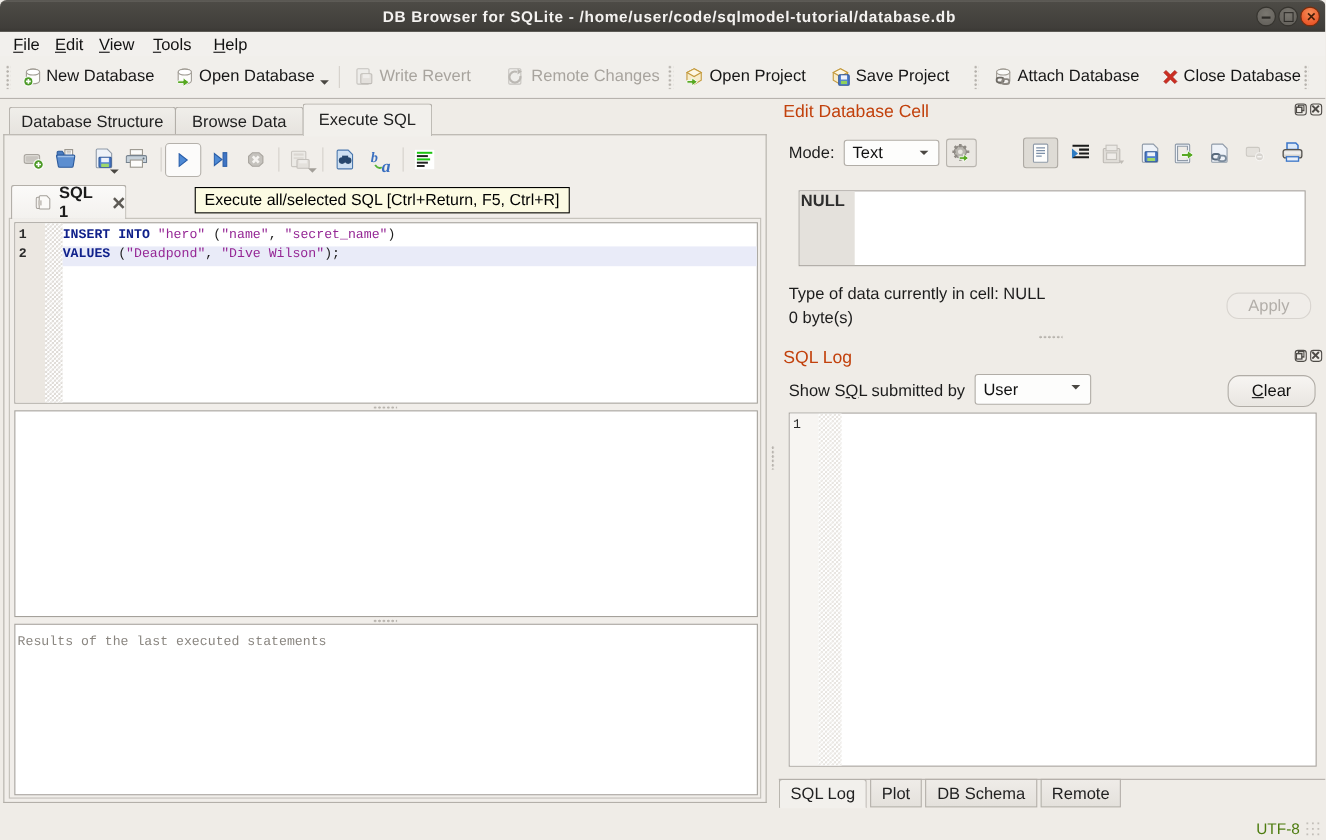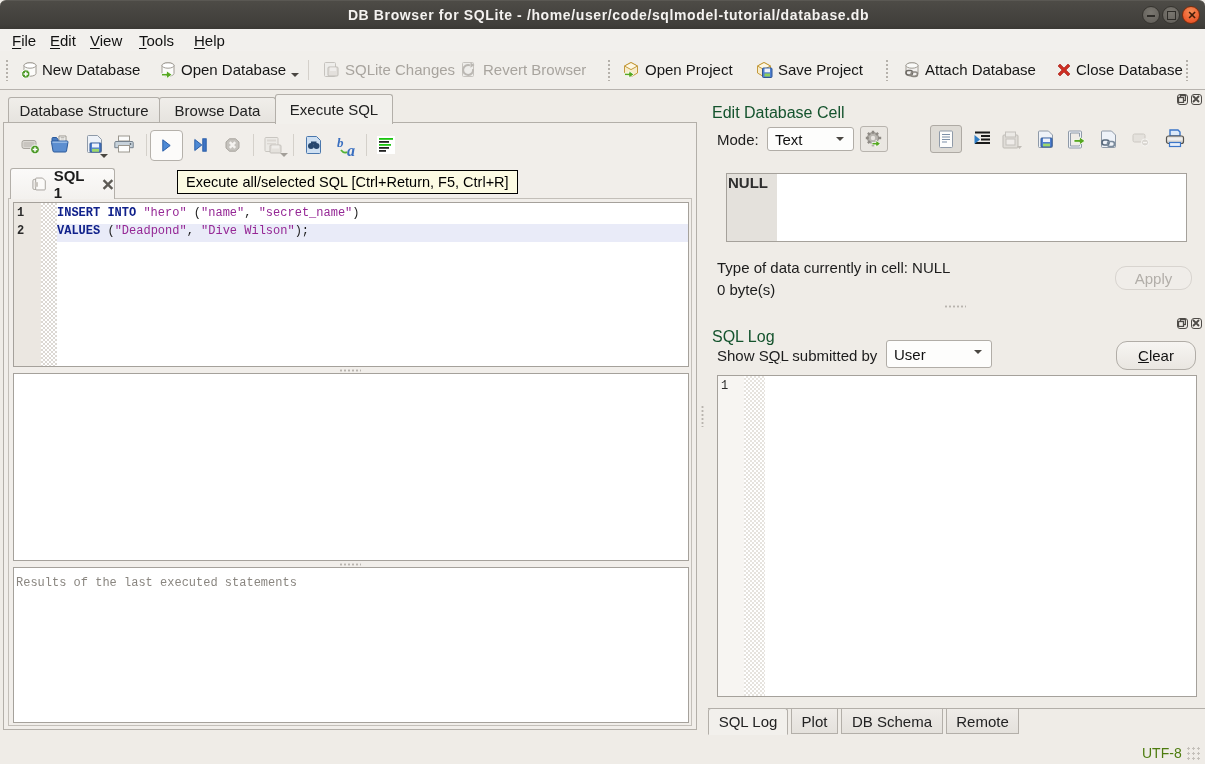--- a/index.html
+++ b/index.html
@@ -69,21 +69,21 @@
 #curline { left:57px; top:224px; width:631px; height:18px; background:#e9ebf8;}
 .kw { color:#10218b; font-weight:bold; }
 .str { color:#952795; }
 
 #resptext { font-family:"Liberation Mono",monospace; font-size:12px; color:#8a8680; }
 
 
 #tooltip { left:177px; top:170px; height:24px; background:#fcfbe3; border:1px solid #000; display:flex; align-items:center; padding:0 8px; font-size:14.5px; color:#000; z-index:9;}
 
 
-.docktitle { font-size:16px; color:#14532d;margin-top:11px; }
+.docktitle { font-size:16px; color:#c2410c; }
 .dockbtn { position:absolute; width:11px; height:11px; border:1.5px solid #4e4b47; border-radius:3px; }
 .combo { position:absolute; background:#fdfdfc; border:1px solid #b1ada7; border-radius:3px; display:flex; align-items:center; padding-left:7px; font-size:15px; color:#111;}
 .combo:after { content:""; position:absolute; right:9px; top:9px; width:0; height:0; border:4.5px solid transparent; border-top-color:#4a4742; border-bottom:none;}
 .btn { position:absolute; border:1px solid #b1ada7; border-radius:11px; background:linear-gradient(#f7f5f2,#e9e6e1); display:flex; align-items:center; justify-content:center; font-size:15px; color:#111;}
 .btn.dis { border-color:#d8d4cf; background:#f0ede9; color:#b2aea9; }
 
 #cellbox { left:726px; top:173px; width:461px; height:69px; border:1px solid #a5a19b; background:#fff;}
 #cellgut { left:727px; top:174px; width:50px; height:67px; background:#e4e1dc;}
 #nulltxt { left:728px; top:174px; font-size:15px; font-weight:bold; color:#2e2e2e;}
 
@@ -144,29 +144,29 @@
     <div class="tbitem" style="left:181px">Open Database</div>
     <div class="abs" style="left:291px; top:22px; width:0; height:0; border:4px solid transparent; border-top-color:#4a4742;"></div>
     <div class="tbsep" style="left:308px"></div>
     <div class="icon" style="left:322px; top:10px;">
       <svg width="18" height="18" viewBox="0 0 18 18" opacity="0.55">
         <rect x="2.5" y="1.5" width="11" height="14" rx="1" fill="#ececea" stroke="#a3a09b"></rect>
         <rect x="6" y="6" width="10" height="9" rx="1" fill="#d8d5d0" stroke="#97938d"></rect>
         <rect x="8" y="6.5" width="6" height="3.5" fill="#efedeb"></rect>
       </svg>
     </div>
-    <div class="tbitem dis" style="left:345px">SQLite Changes</div>
+    <div class="tbitem dis" style="left:345px">Write Revert</div>
     <div class="icon" style="left:460px; top:10px;">
       <svg width="18" height="18" viewBox="0 0 18 18" opacity="0.55">
         <rect x="2.5" y="1.5" width="11" height="14" rx="1" fill="#ececea" stroke="#a3a09b"></rect>
         <path d="M13 8 a5 5 0 1 1 -3 -3.6" fill="none" stroke="#908c86" stroke-width="2"></path>
         <path d="M10.5 1.5 l4 2.5 -4 2.8 z" fill="#908c86"></path>
       </svg>
     </div>
-    <div class="tbitem dis" style="left:483px">Revert Browser</div>
+    <div class="tbitem dis" style="left:483px">Remote Changes</div>
     <div class="grip" style="left:607px"></div>
     <div class="icon" style="left:622px; top:10px;">
       <svg width="18" height="18" viewBox="0 0 18 18">
         <path d="M9 1.5 l6.5 3.5 v7 l-6.5 3.8 -6.5 -3.8 v-7 z" fill="#f7ecca" stroke="#c49a3c"></path>
         <path d="M9 1.5 l6.5 3.5 -6.5 3.6 -6.5 -3.6 z" fill="#fdf7e3" stroke="#c49a3c"></path>
         <path d="M2.5 12.2 h4.5 v-2.4 l5 3.6 -5 3.6 v-2.4 h-4.5 z" fill="#57a821" stroke="#fff" stroke-width="0.8"></path>
       </svg>
     </div>
     <div class="tbitem" style="left:645px">Open Project</div>
     <div class="icon" style="left:755px; top:10px;">

